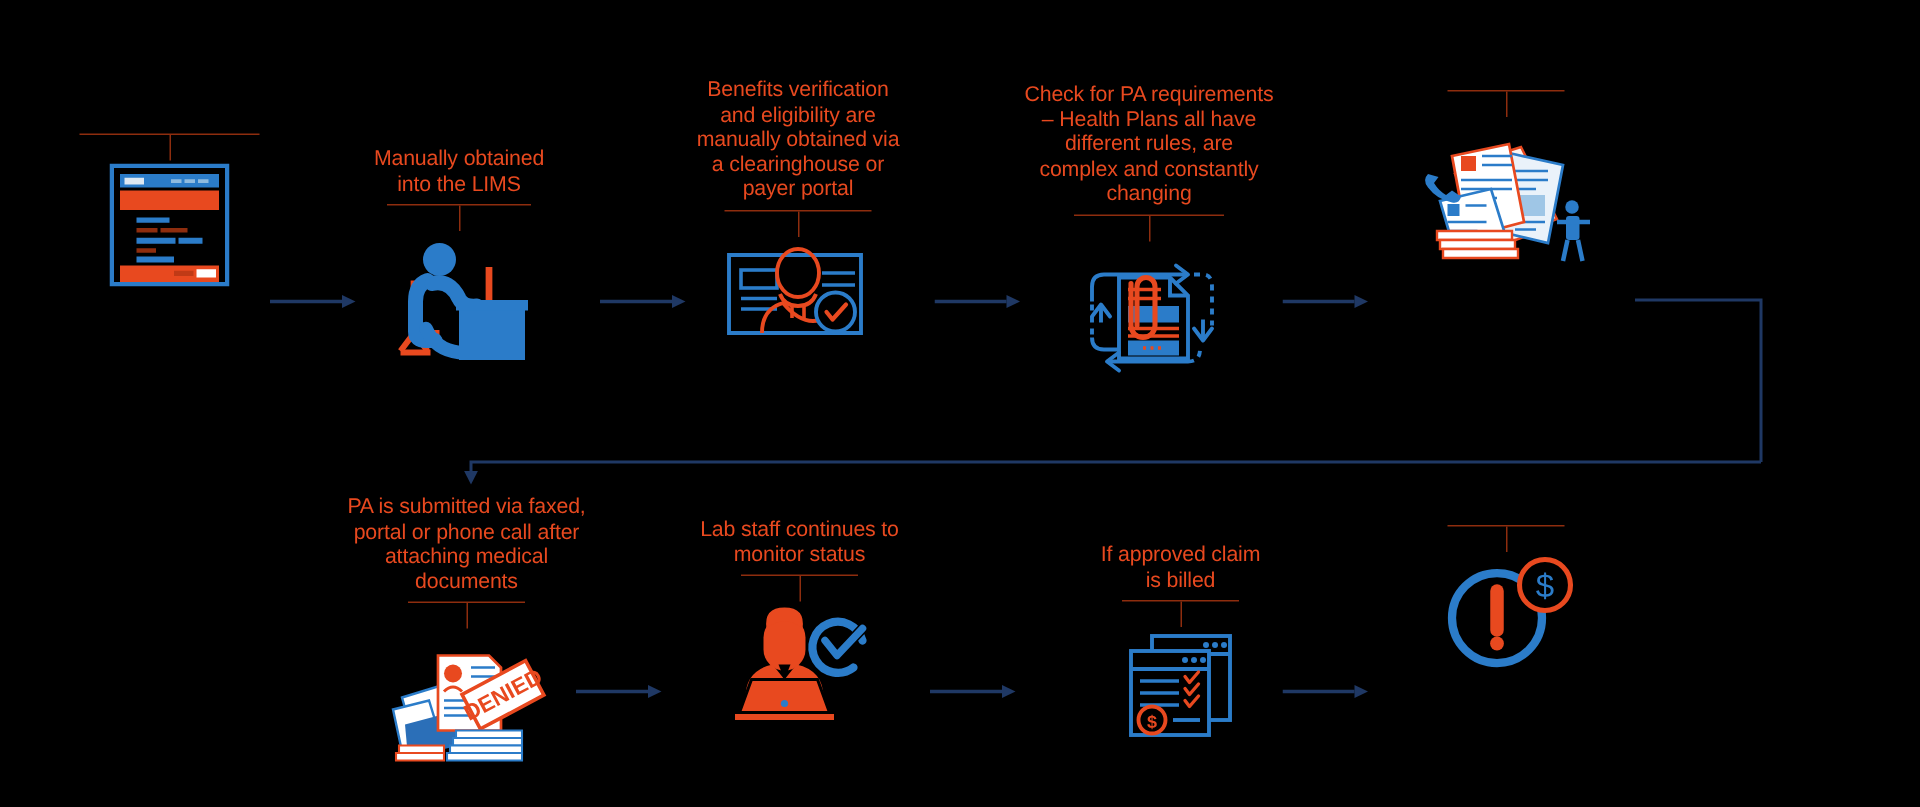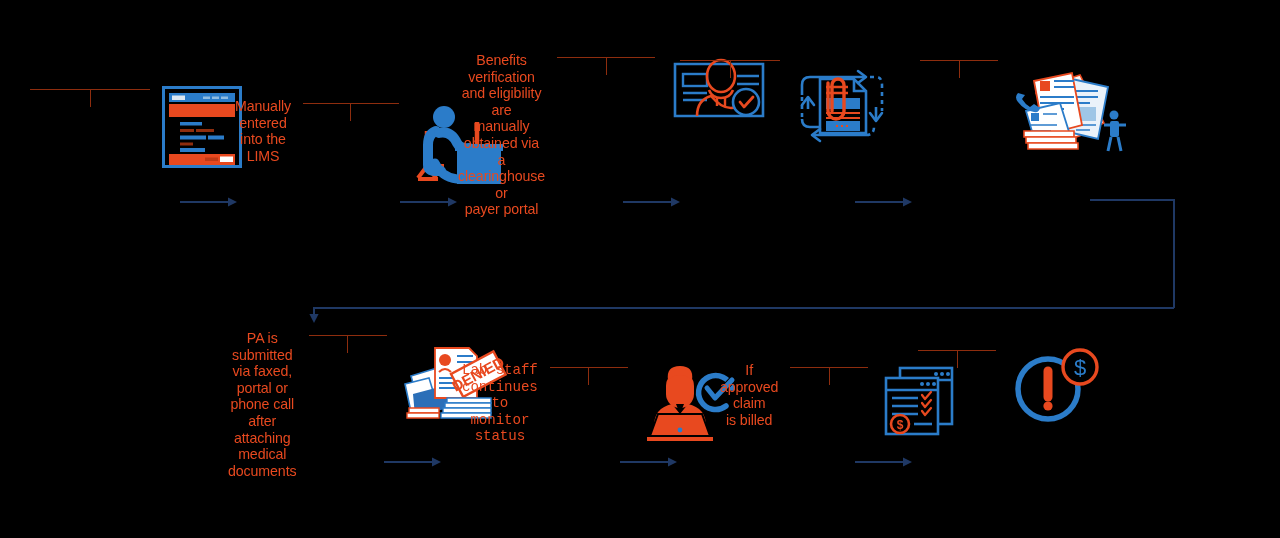--- a/index.html
+++ b/index.html
@@ -11,23 +11,23 @@
   }
   #canvas {
     position: relative;
     width: 1280px; height: 538px;
     background: #000000;
   }
   
   .step {
     position: absolute;
     display: flex;
-    align-items: flex-start;
+    flex-direction: column;
+    align-items: center;
     text-align: center;
-    gap: 12px;
   }
   .caption {
     color: #E8491F;
     font-size: 14.2px;
     line-height: 1.17;
     white-space: pre-line;
     letter-spacing: -0.1px;
   }
   .rule-wrap {
     position: relative;
@@ -107,21 +107,21 @@
   </div>
 
   <div class="arrow" style="left:180px; top:194px; width:58px;">
     <svg width="58" height="12" viewBox="0 0 58 12">
         <path d="M0 6 H48" stroke="#1F3864" stroke-width="2.2" fill="none"></path>
         <path d="M48 1.6 L57 6 L48 10.4 Z" fill="#1F3864"></path>
       </svg>
   </div>
 
   <div class="step" style="left:235px; top:98px; width:142px;">
-    <div class="caption">Manually entered
+    <div class="caption">Manually obtained
 into the LIMS</div>
     <div class="rule-wrap">
       <div class="rule" style="width:96px;"></div>
       <div class="stem"></div>
     </div>
     <div class="icon-box">
       <svg width="92" height="86" viewBox="0 0 92 86">
 
         <path d="M16 31 v34" stroke="#E8491F" stroke-width="4.5" fill="none"></path>
         <path d="M13 66 h20" stroke="#E8491F" stroke-width="4" fill="none"></path>
@@ -178,20 +178,25 @@
   </div>
 
   <div class="arrow" style="left:623px; top:194px; width:58px;">
     <svg width="58" height="12" viewBox="0 0 58 12">
         <path d="M0 6 H48" stroke="#1F3864" stroke-width="2.2" fill="none"></path>
         <path d="M48 1.6 L57 6 L48 10.4 Z" fill="#1F3864"></path>
       </svg>
   </div>
 
   <div class="step" style="left:680px; top:55px; width:172px;">
+    <div class="caption">Check for PA requirements
+– Health Plans all have
+different rules, are
+complex and constantly
+changing</div>
     <div class="rule-wrap">
       <div class="rule" style="width:100px;"></div>
       <div class="stem"></div>
     </div>
     <div class="icon-box">
       <svg width="96" height="92" viewBox="0 0 96 92">
 
         <path d="M18 20 H72" stroke="#2B7CC9" stroke-width="2.6" fill="none"></path>
         <path d="M66 14 l8 6 l-8 6" fill="none" stroke="#2B7CC9" stroke-width="2.6" stroke-linecap="round" stroke-linejoin="round"></path>
         <path d="M18 20 q-8 0 -8 8 v10" stroke="#2B7CC9" stroke-width="2.6" fill="none"></path>
@@ -338,21 +343,21 @@
     </div>
   </div>
 
   <div class="arrow" style="left:384px; top:454px; width:58px;">
     <svg width="58" height="12" viewBox="0 0 58 12">
         <path d="M0 6 H48" stroke="#1F3864" stroke-width="2.2" fill="none"></path>
         <path d="M48 1.6 L57 6 L48 10.4 Z" fill="#1F3864"></path>
       </svg>
   </div>
 
-  <div class="step" style="left:462px; top:362px; width:142px;font-family:Liberation Mono, monospace;">
+  <div class="step" style="left:462px; top:345px; width:142px;">
     <div class="caption">Lab staff continues to
 monitor status</div>
     <div class="rule-wrap">
       <div class="rule" style="width:78px;"></div>
       <div class="stem"></div>
     </div>
     <div class="icon-box">
       <svg width="100" height="82" viewBox="0 0 100 82">
 
         <path d="M26 22 a14 14 0 0 1 28 0 v8 a14 14 0 0 1 -28 0 Z" fill="#E8491F"></path>

